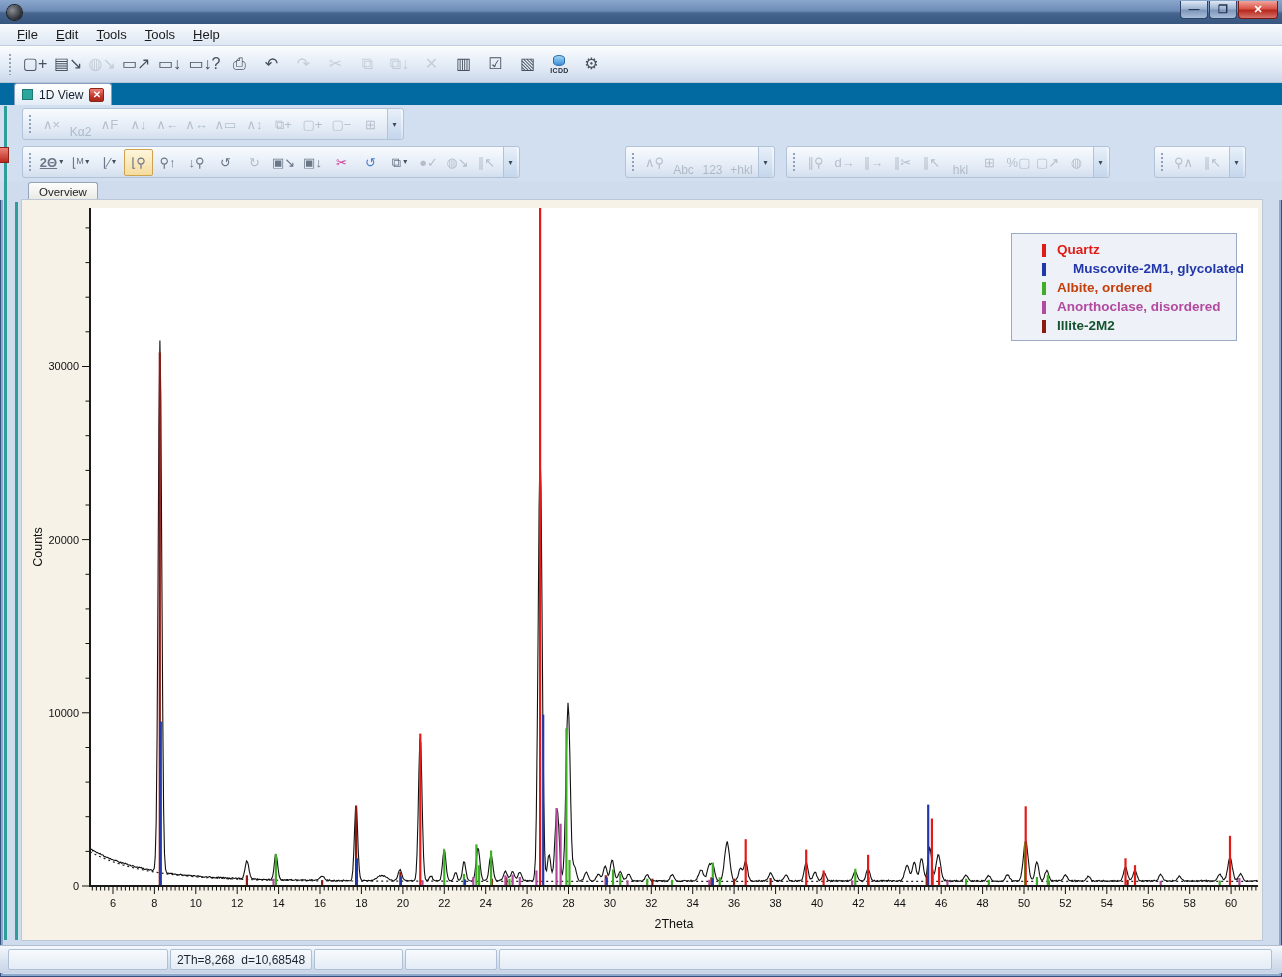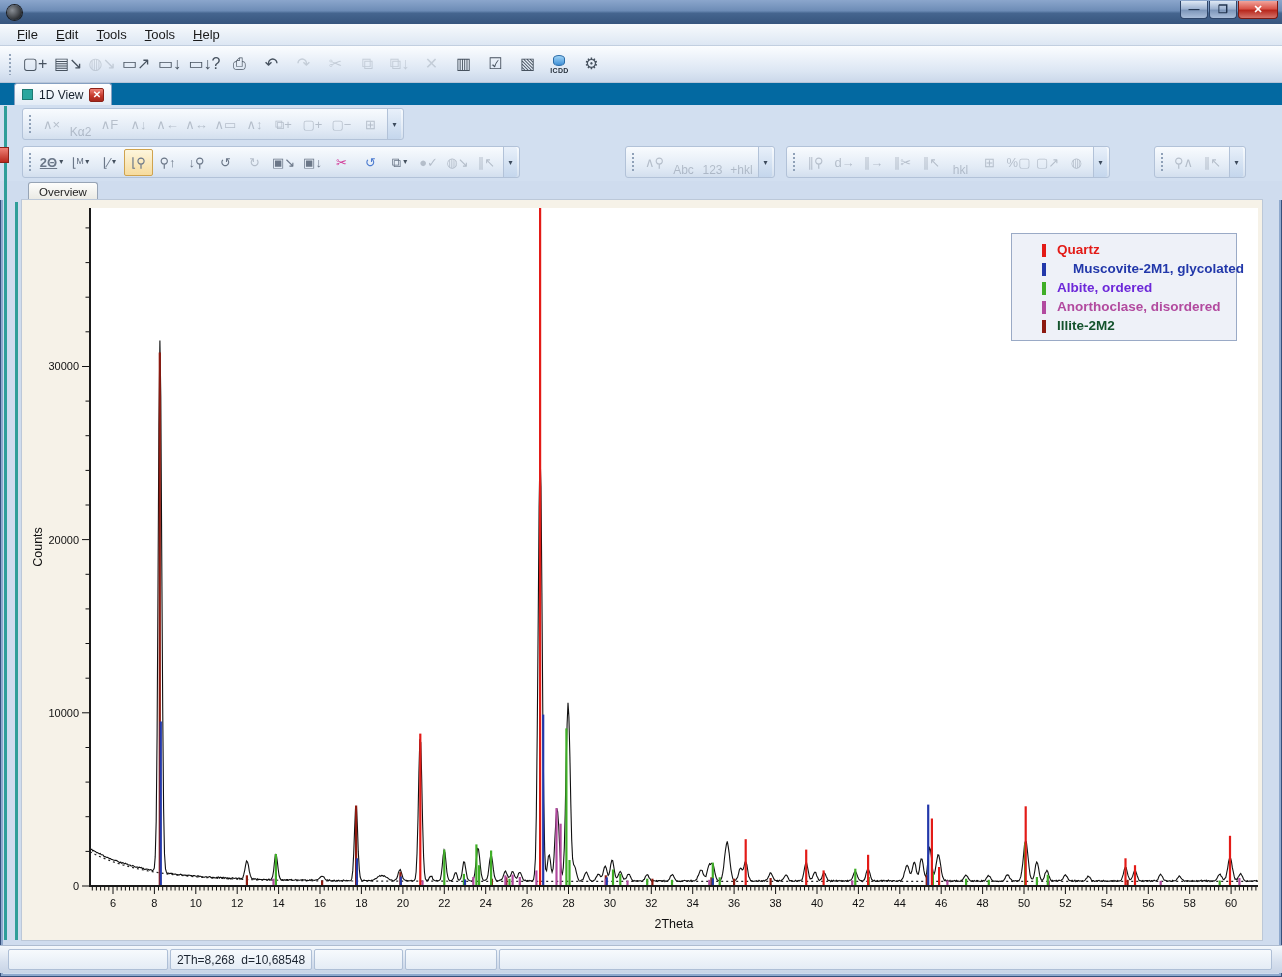--- a/index.html
+++ b/index.html
@@ -785,21 +785,21 @@
       <div class="legrow">
         <div class="legstick" style="background: rgb(227, 27, 23);"></div>
         <span class="leglab" style="color: rgb(227, 27, 23);">Quartz</span>
       </div>
       <div class="legrow">
         <div class="legstick" style="background: rgb(34, 56, 170);"></div>
         <span class="leglab" style="color: rgb(34, 56, 170); padding-left: 16px;">Muscovite-2M1, glycolated</span>
       </div>
       <div class="legrow">
         <div class="legstick" style="background: rgb(63, 174, 39);"></div>
-        <span class="leglab" style="color: #6d28d9;">Albite, ordered</span>
+        <span class="leglab" style="color: #c2410c;">Albite, ordered</span>
       </div>
       <div class="legrow">
         <div class="legstick" style="background: rgb(178, 74, 159);"></div>
         <span class="leglab" style="color: rgb(178, 74, 159);">Anorthoclase, disordered</span>
       </div>
       <div class="legrow">
         <div class="legstick" style="background: rgb(141, 26, 16);"></div>
         <span class="leglab" style="color: #14532d;">Illite-2M2</span>
       </div>
     </div>

